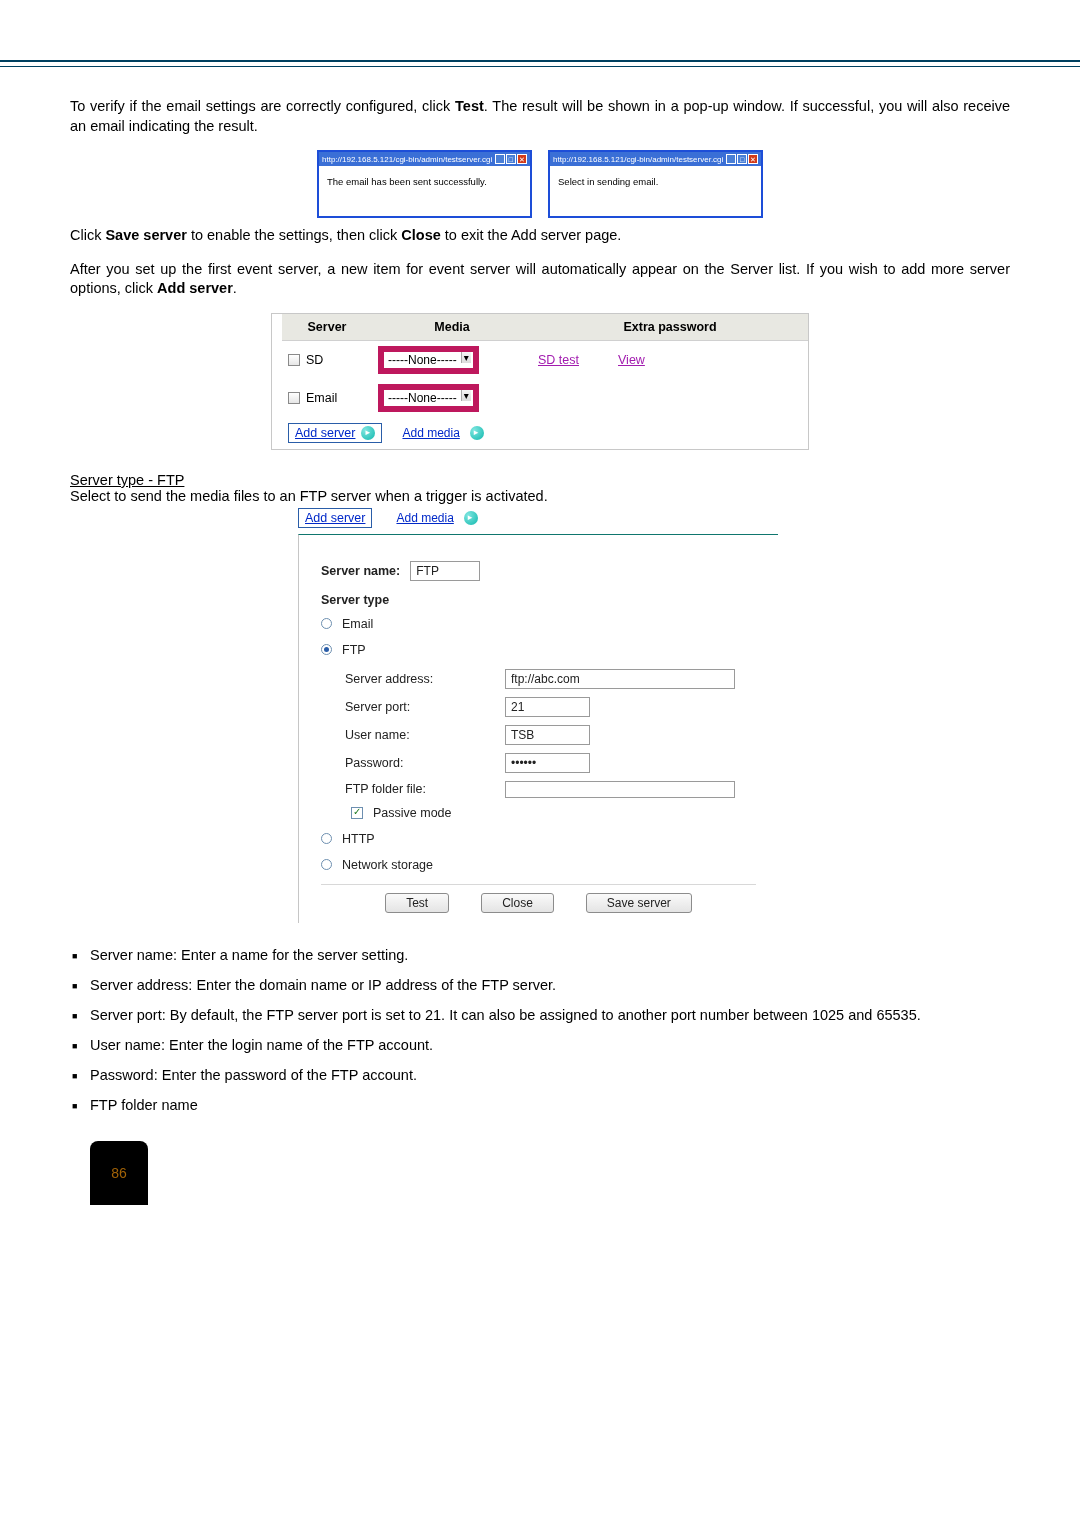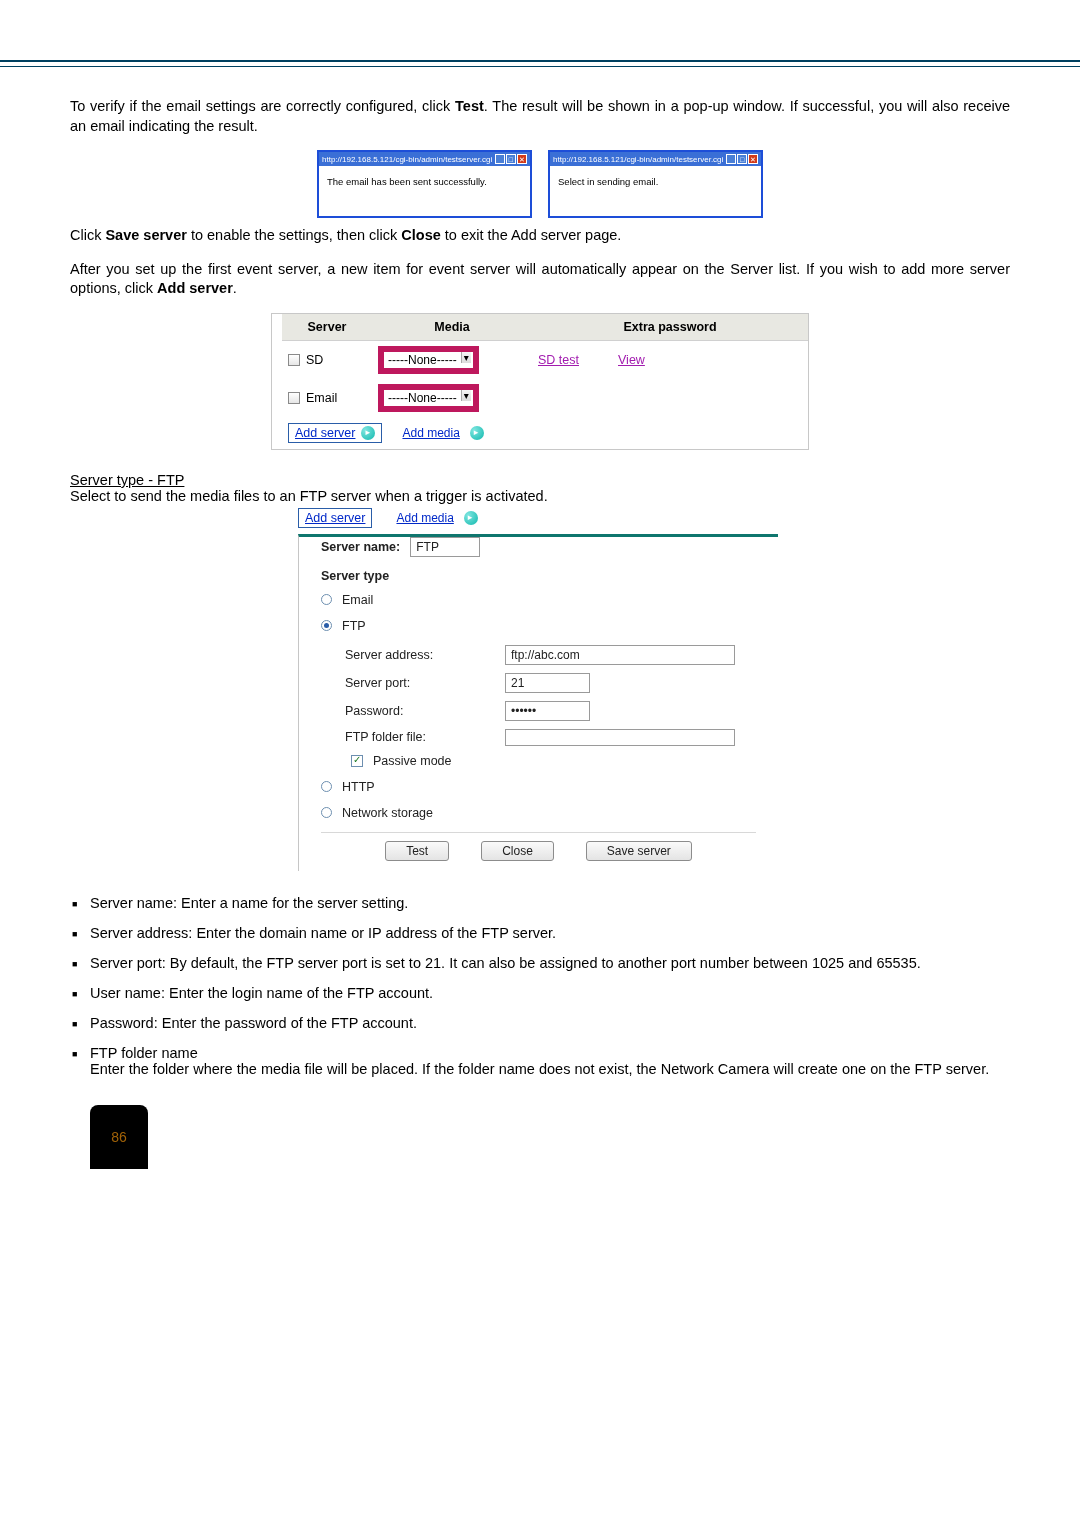--- a/index.html
+++ b/index.html
@@ -185,23 +185,23 @@
       margin: 4px 0 24px 228px;
       font-size: 12.5px;
       color: #222;
     }
     .ftp-tabs {
       display: flex;
       gap: 24px;
       margin-bottom: 6px;
     }
     .ftp-body {
-      border-top: 3px solid #0f766e;
+      border-top: 1px solid #0f766e;
       border-left: 1px solid #c6c6c6;
-      padding: 0 22px 10px 22px;
+      padding: 26px 22px 10px 22px;
       background: #fff;
     }
     .frow {
       display: flex;
       align-items: center;
       margin-bottom: 12px;
       gap: 10px;
     }
     .frow .lbl { flex: none; }
     .tinput {
@@ -400,20 +400,24 @@
       <div class="ftp-indent">
         <div class="ftp-field">
           <span>Server address:</span>
           <span class="tinput" style="width:230px">ftp://abc.com</span>
         </div>
         <div class="ftp-field">
           <span>Server port:</span>
           <span class="tinput" style="width:85px">21</span>
         </div>
         <div class="ftp-field">
+          <span>User name:</span>
+          <span class="tinput" style="width:85px">TSB</span>
+        </div>
+        <div class="ftp-field">
           <span>Password:</span>
           <span class="tinput" style="width:85px">••••••</span>
         </div>
         <div class="ftp-field">
           <span>FTP folder file:</span>
           <span class="tinput" style="width:230px;height:17px"></span>
         </div>
         <div class="frow" style="padding-left:6px;">
           <span class="checkbox sel"></span>
           <span>Passive mode</span>
@@ -438,19 +442,18 @@
   </div>
 
   <ul class="bullets">
     <li>Server name: Enter a name for the server setting.</li>
     <li>Server address: Enter the domain name or IP address of the FTP server.</li>
     <li>Server port: By default, the FTP server port is set to 21. It can also be assigned to another port number between 1025 and 65535.</li>
     <li>User name: Enter the login name of the FTP account.</li>
     <li>Password: Enter the password of the FTP account.</li>
     <li>
       <span>FTP folder name</span><br>
-      <span>Enter the folder where the media file will be placed. If the folder name does not exist, the Network Camera will create one on the FTP server.</span>
     </li>
   </ul>
 
 </div>
 
 <div class="page-badge">86</div>
 
 </body></html>

